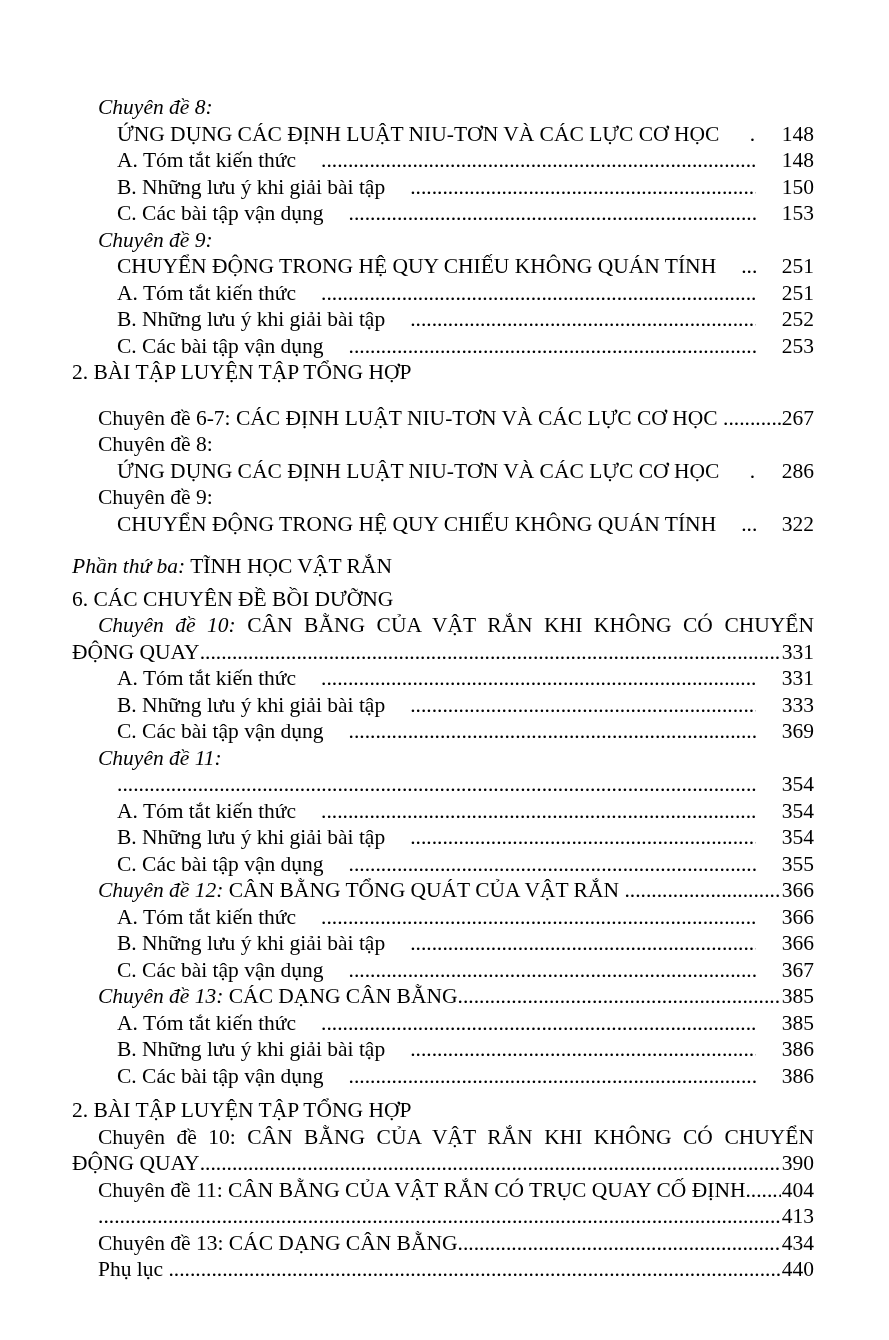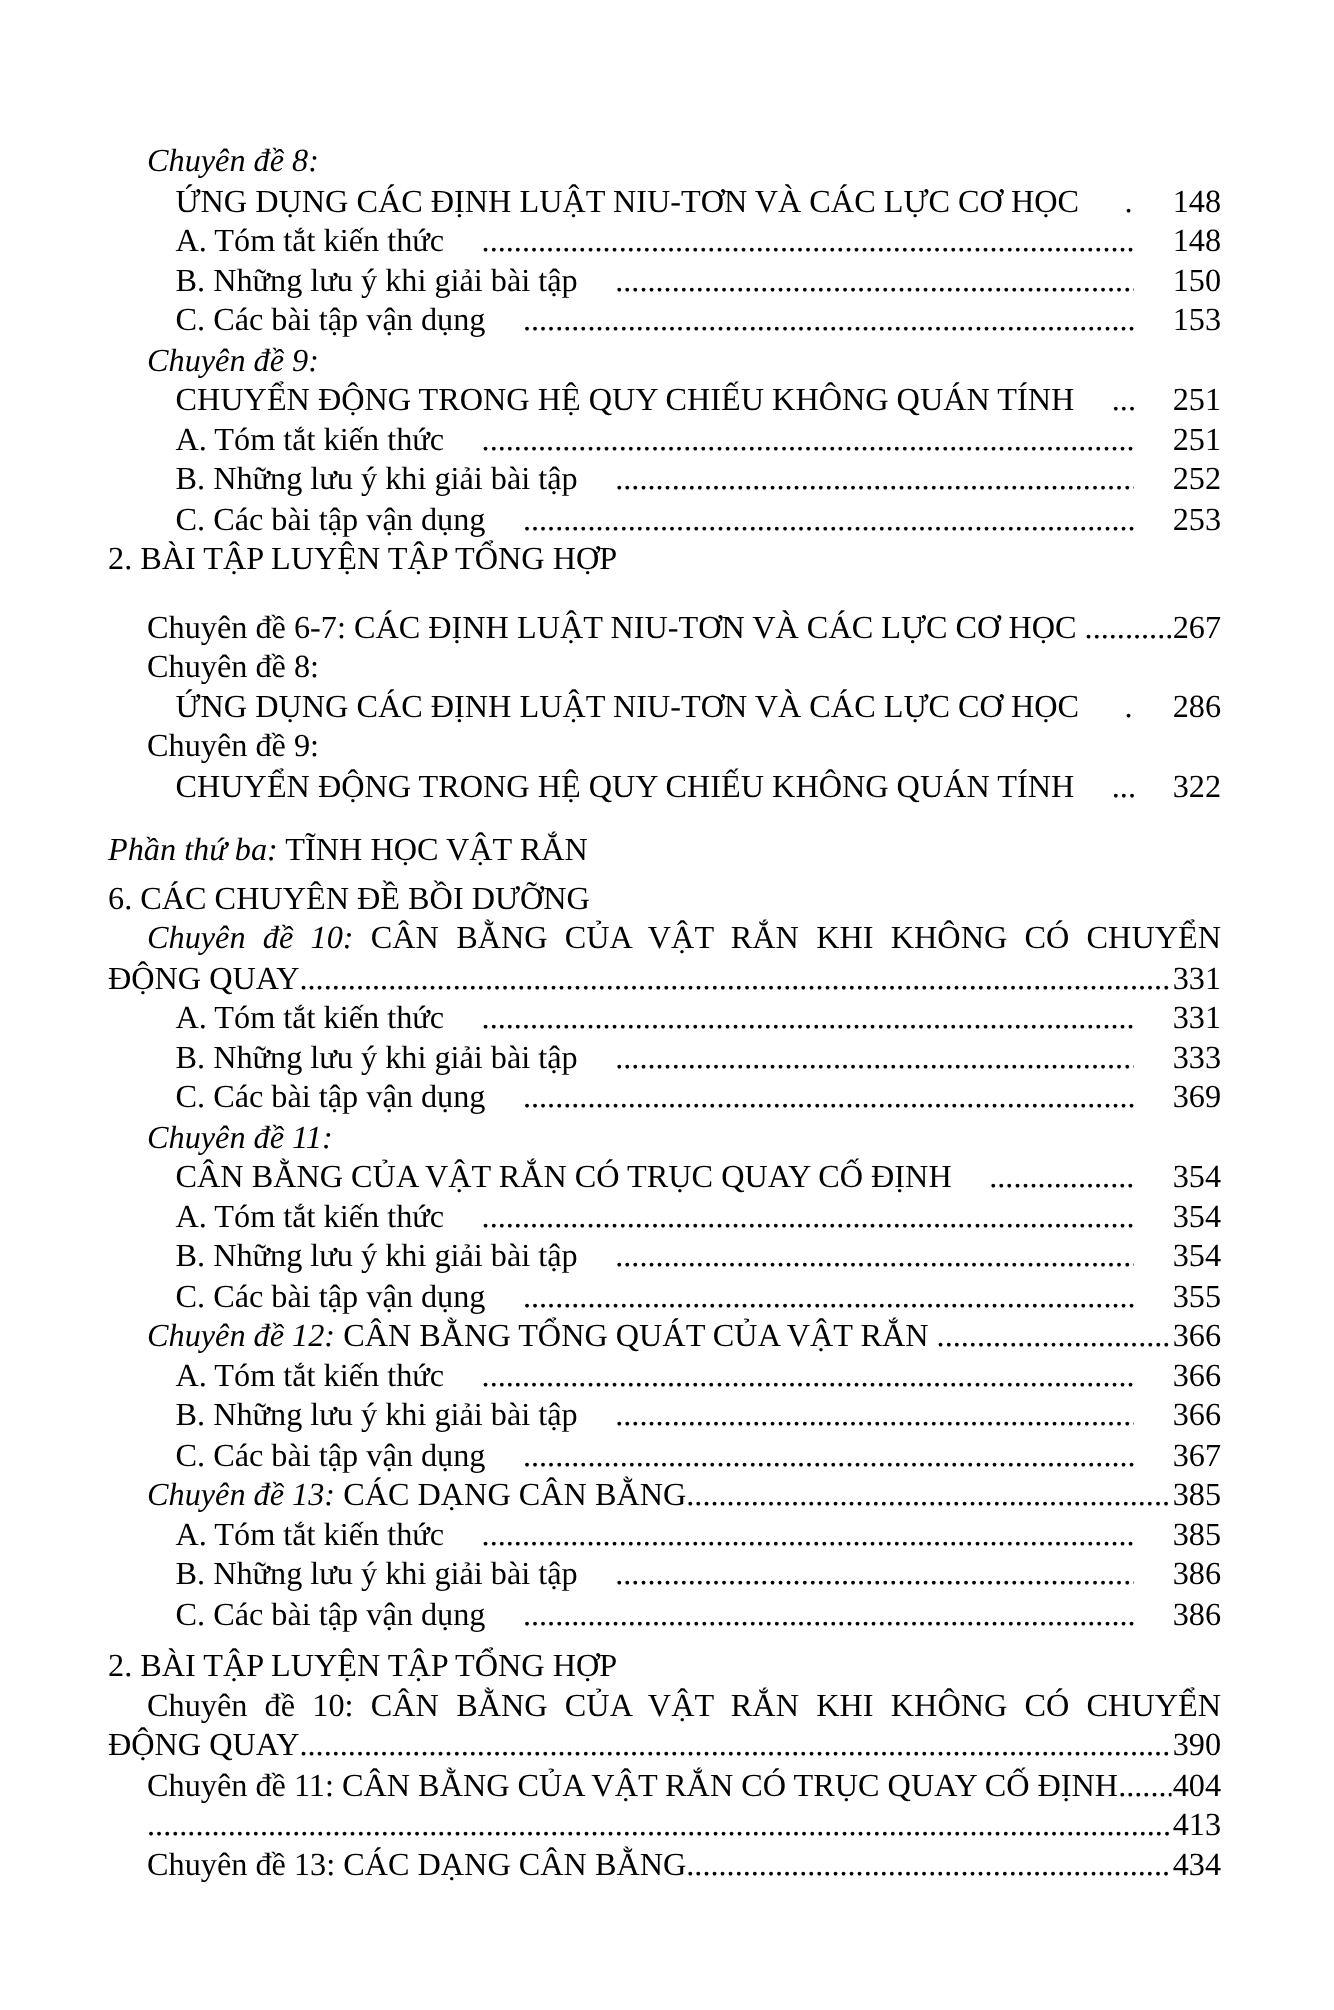--- a/index.html
+++ b/index.html
@@ -135,21 +135,20 @@
   <div class="row i2">
       <span class="t">C. Các bài tập vận dụng</span>
       <span class="fill"></span>
       <span class="pg">369</span>
     </div>
 
   <div class="row i1">
       <span class="lbl it">Chuyên đề 11:</span>
     </div>
   <div class="row i2">
-      <span class="t">CÂN BẰNG CỦA VẬT RẮN CÓ TRỤC QUAY CỐ ĐỊNH</span>
       <span class="fill"></span>
       <span class="pg">354</span>
     </div>
   <div class="row i2">
       <span class="t">A. Tóm tắt kiến thức</span>
       <span class="fill"></span>
       <span class="pg">354</span>
     </div>
   <div class="row i2">
       <span class="t">B. Những lưu ý khi giải bài tập</span>
@@ -222,14 +221,19 @@
     </div>
   <div class="row i1">
       <span class="fill"></span>
       <span class="pg">413</span>
     </div>
   <div class="row i1">
       <span class="t">Chuyên đề 13: CÁC DẠNG CÂN BẰNG</span>
       <span class="fill"></span>
       <span class="pg">434</span>
     </div>
+  <div class="row i1">
+      <span class="t">Phụ lục </span>
+      <span class="fill"></span>
+      <span class="pg">440</span>
+    </div>
 
 </div>
 
 </body></html>

